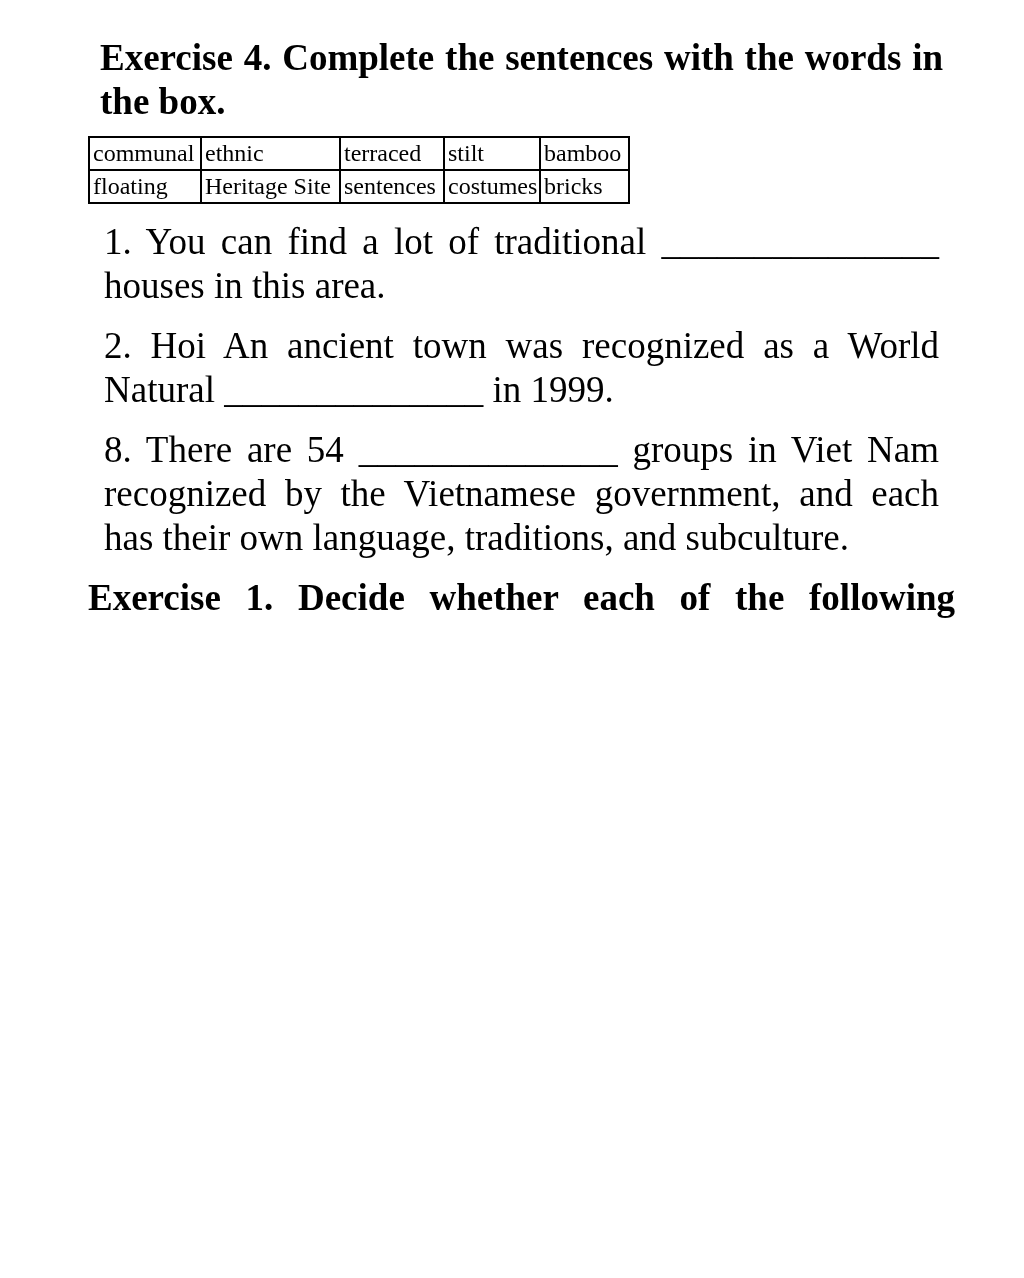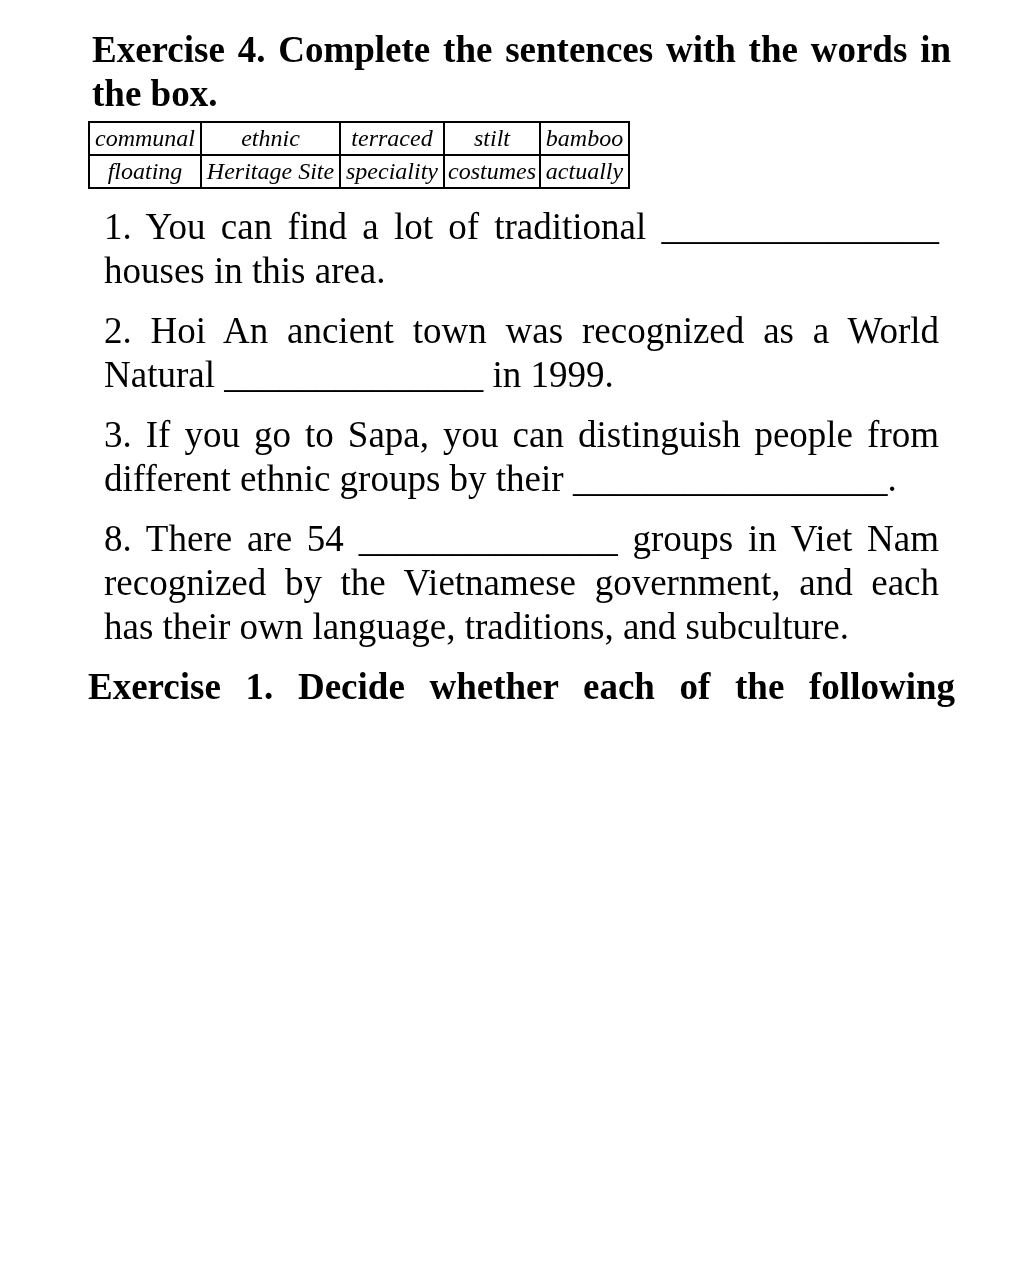--- a/index.html
+++ b/index.html
@@ -16,40 +16,39 @@
   .page {
     width: 867px;
     margin-left: 88px;
     padding-top: 24px;
     color: #000000;
     font-family: "Liberation Serif", serif;
     font-size: 37px;
     line-height: 44px;
   }
   .title {
-    margin: 4px;
+    margin: 12px;
     font-weight: bold;
     text-align: justify;
   }
   .word-box {
     border-collapse: collapse;
     table-layout: fixed;
     width: 540px;
     margin: 5px 0 4px 0;
     font-size: 24px;
     line-height: 29px;
   }
   .word-box td {
     border: 2px solid #000000;
-    text-align: center;
+    text-align: left;
     vertical-align: middle;
     padding: 1px 3px;
     overflow: hidden;
     white-space: nowrap;
-    font-style: italic;
   }
   .sentence {
     margin: 16px;
     text-align: justify;
   }
   .cutoff-title {
     margin: 0;
     font-weight: bold;
     text-align: justify;
     text-align-last: justify;
@@ -76,27 +75,26 @@
       <tr>
         <td>communal</td>
         <td>ethnic</td>
         <td>terraced</td>
         <td>stilt</td>
         <td>bamboo</td>
       </tr>
       <tr>
         <td>floating</td>
         <td>Heritage Site</td>
-        <td>speciality</td>
+        <td>sentences</td>
         <td>costumes</td>
-        <td>actually</td>
+        <td>bricks</td>
       </tr>
     </tbody>
   </table>
 
   <p class="sentence">1. You can find a lot of traditional _______________ houses in this area.</p>
   <p class="sentence">2. Hoi An ancient town was recognized as a World Natural ______________ in 1999.</p>
-  <p class="sentence">3. If you go to Sapa, you can distinguish people from different ethnic groups by their _________________.</p>
   <p class="sentence">8. There are 54 ______________ groups in Viet Nam recognized by the Vietnamese government, and each has their own language, traditions, and subculture.</p>
 
   <p class="cutoff-title">Exercise 1. Decide whether each of the following</p>
 
 </div>
 
 </body></html>

